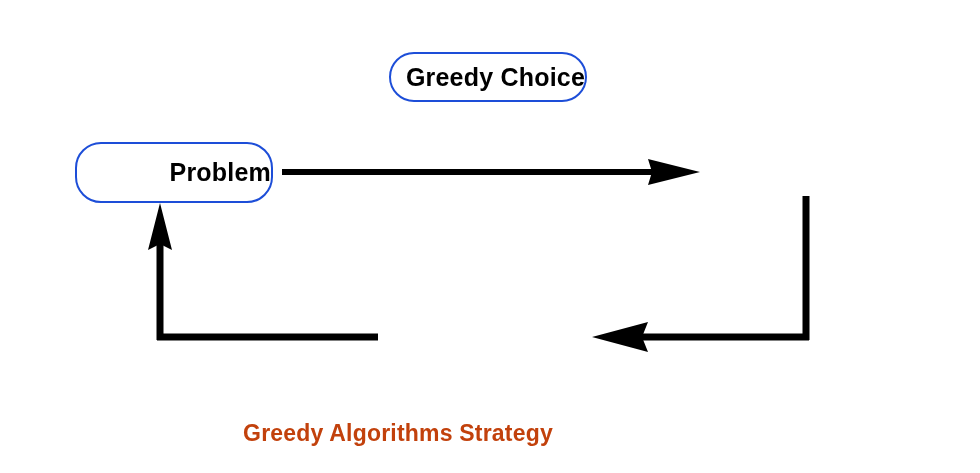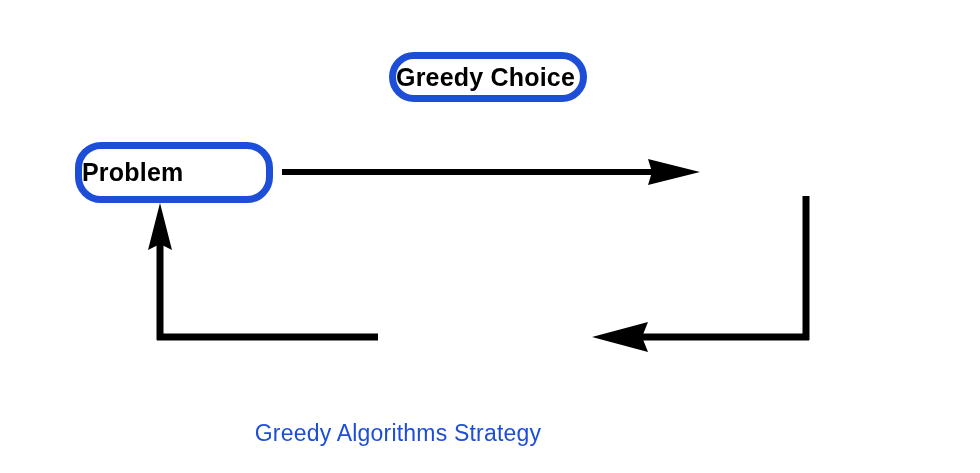--- a/index.html
+++ b/index.html
@@ -14,25 +14,25 @@
     position: relative;
     width: 980px;
     height: 473px;
     background: #ffffff;
     overflow: hidden;
   }
   .node {
     position: absolute;
     box-sizing: border-box;
     background: #ffffff;
-    border: 7px solid #1d4ed8;
+    border: 2px solid #1d4ed8;
     border-radius: 26px;
     display: flex;
     align-items: center;
-    justify-content: flex-start;
+    justify-content: flex-end;
     color: #000000;
     font-weight: bold;
     letter-spacing: 0.2px;
     z-index: 3;
   }
   .node-label {
     display: block;
     line-height: 1;
     white-space: nowrap;
   }
@@ -75,22 +75,22 @@
     z-index: 2;
   }
 
   #caption {
     position: absolute;
     left: 0;
     top: 420px;
     width: 796px;
     text-align: center;
     font-size: 23px;
-    font-weight: normal;
-    color: #1d4ed8;
+    font-weight: bold;
+    color: #c2410c;
     letter-spacing: 0.2px;
   }
 </style>
 </head>
 <body>
 
 <div id="canvas">
 
   <svg id="edge-layer" viewBox="0 0 980 473" width="980" height="473" xmlns="http://www.w3.org/2000/svg">
 

